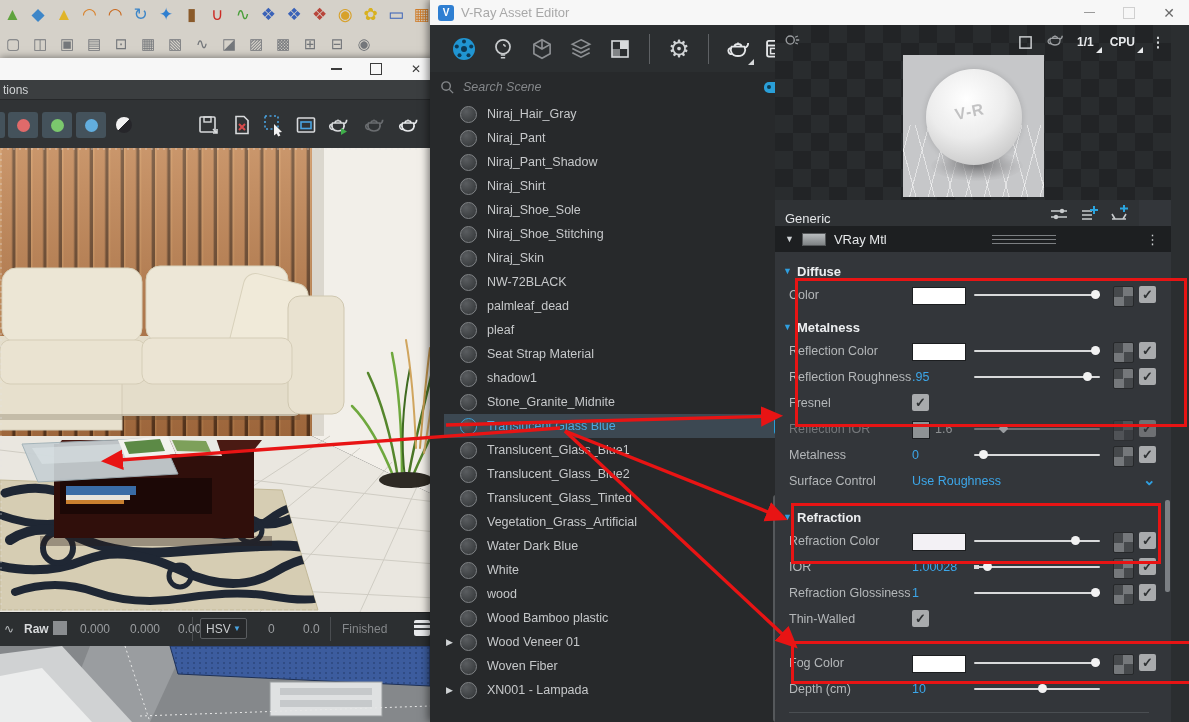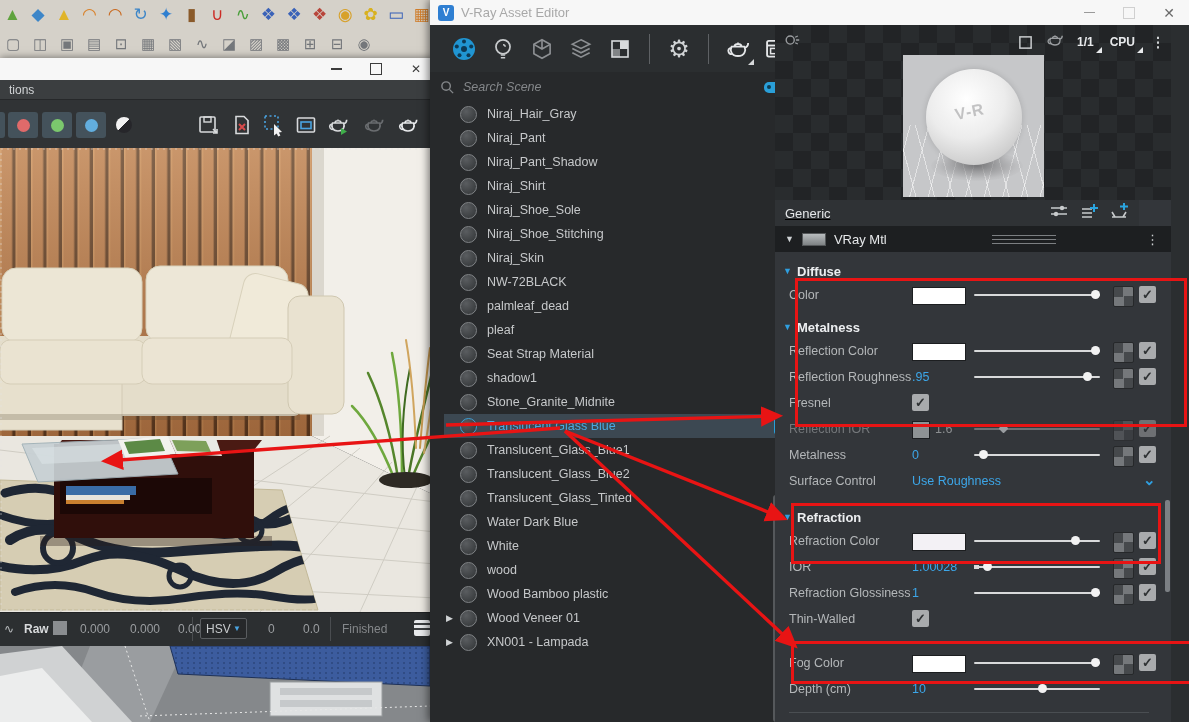--- a/index.html
+++ b/index.html
@@ -9,21 +9,21 @@
   #su-toolbars{left:0;top:0;width:430px;height:58px;background:#d5d1c9;border-bottom:1px solid #b8b4ac;}
   .su-row{display:flex;align-items:center;height:29px;padding-left:4px;gap:9px;}
   .su-ico{font-size:17px;line-height:1;width:18px;text-align:center;}
   .su-row2 .su-ico{font-size:15px;}
   
   #vfb{left:0;top:58px;width:436px;height:588px;background:#2e3133;box-shadow:0 0 8px rgba(0,0,0,.5);}
   #vfb-title{position:absolute;left:0;top:0;width:100%;height:22px;background:#f7f7f7;display:flex;justify-content:flex-end;align-items:center;}
   .winbtn{width:40px;height:22px;display:flex;align-items:center;justify-content:center;color:#3c3c3c;font-size:12px;}
   .winbtn .minline{width:11px;height:1.5px;background:#3c3c3c;}
   .winbtn .maxbox{width:10px;height:10px;border:1.5px solid #3c3c3c;}
-  #vfb-tabs{position:absolute;left:0;top:22px;width:100%;height:20px;background:#3b3e40;color:#cfd2d4;font-size:12px;display:flex;align-items:center;padding-left:9px;box-sizing:border-box;border-bottom:1px solid #26282a;}
+  #vfb-tabs{position:absolute;left:0;top:22px;width:100%;height:20px;background:#3b3e40;color:#cfd2d4;font-size:12px;display:flex;align-items:center;padding-left:3px;box-sizing:border-box;border-bottom:1px solid #26282a;}
   #vfb-toolbar{position:absolute;left:0;top:42px;width:100%;height:48px;background:#303335;}
   .chanbtn{position:absolute;top:12px;width:30px;height:26px;background:#44525b;border-radius:3px;display:flex;align-items:center;justify-content:center;}
   .chandot{width:13px;height:13px;border-radius:50%;}
   #alpha-dot{position:absolute;left:116px;top:17px;width:16px;height:16px;border-radius:50%;background:linear-gradient(135deg,#f2f2f2 50%,#26262a 50%);}
   .vfbico{position:absolute;top:13px;width:24px;height:24px;}
   svg.icon{display:block;}
   #vfb-scene{position:absolute;left:0;top:90px;width:436px;height:464px;}
   #vfb-status{position:absolute;left:0;top:554px;width:100%;height:34px;background:#2c2f31;border-top:1px solid #202224;color:#9a9da0;font-size:12px;}
   .st{position:absolute;top:9px;}
   .stdiv{position:absolute;top:4px;width:1px;height:24px;background:#4a4d50;}
@@ -58,21 +58,21 @@
   #preview-zone{position:absolute;left:0;top:0;width:396px;height:175px;background:#202224;background-image:conic-gradient(#292c2e 0 25%,#222426 0 50%,#292c2e 0 75%,#222426 0);background-size:36px 36px;}
   #preview-icons{position:absolute;right:6px;top:5px;display:flex;align-items:center;gap:12px;color:#d4d6d8;}
   #preview-eye{position:absolute;left:8px;top:6px;}
   .ratio-lbl{font-size:12px;font-weight:bold;color:#e8eaec;position:relative;padding-right:4px;}
   .ratio-lbl .corner-tri{border-bottom-color:#e8eaec;right:-4px;bottom:-4px;}
   #preview-card{position:absolute;left:128px;top:30px;width:141px;height:142px;background:#c6c7c9;overflow:hidden;}
   #preview-card .grid{position:absolute;left:-20px;top:70px;width:190px;height:90px;background:repeating-linear-gradient(75deg,rgba(255,255,255,.5) 0 1px,transparent 1px 18px),repeating-linear-gradient(-75deg,rgba(255,255,255,.5) 0 1px,transparent 1px 18px);}
   #preview-sphere{position:absolute;left:23px;top:14px;width:96px;height:96px;border-radius:50%;background:radial-gradient(circle at 42% 32%,#ffffff,#ececec 45%,#cfcfcf 75%,#b5b5b7);box-shadow:0 0 6px rgba(0,0,0,.15);}
   #preview-shadow{position:absolute;left:28px;top:96px;width:92px;height:30px;border-radius:50%;background:radial-gradient(ellipse at center,rgba(110,110,112,.8),rgba(170,170,172,.3) 60%,transparent 75%);}
   #preview-mark{position:absolute;left:52px;top:48px;color:rgba(150,150,152,.55);font-size:16px;font-weight:bold;transform:rotate(-12deg);letter-spacing:1px;}
-  #generic-bar{position:absolute;left:0;top:175px;width:364px;height:26px;background:#2f3235;border-bottom:1px solid #1c1e20;display:flex;align-items:center;text-decoration:underline;}
+  #generic-bar{position:absolute;left:0;top:175px;width:364px;height:26px;background:#2f3235;border-bottom:1px solid #1c1e20;display:flex;align-items:flex-end;}
   #generic-bar .lbl{color:#e4e6e8;font-size:13px;margin-left:10px;flex:1;}
   .gico{margin-right:10px;position:relative;}
   #vmtl-row{position:absolute;left:0;top:201px;width:396px;height:26px;background:#1d1f21;display:flex;align-items:center;}
   #vmtl-row .tri{color:#cfd2d4;font-size:9px;margin:0 8px 0 10px;}
   #vmtl-chip{width:22px;height:11px;background:linear-gradient(#b8bcbe,#7e8284);border:1px solid #55585a;margin-right:8px;}
   #vmtl-name{color:#e6e8ea;font-size:13px;flex:none;}
   #vmtl-grip{width:64px;height:9px;margin-left:105px;background:repeating-linear-gradient(#7c7f82 0 1px,transparent 1px 4px);}
   #vmtl-menu{margin-left:auto;margin-right:12px;color:#cfd2d4;font-size:13px;letter-spacing:0;}
   #params{position:absolute;left:0;top:227px;width:396px;}
   .psec{height:22px;margin-top:8px;display:flex;align-items:center;}
@@ -501,38 +501,46 @@
         <div class="mrow">
           <span class="sph"></span>
           <span class="mname">Translucent_Glass_Blue2</span>
         </div>
         <div class="mrow">
           <span class="sph"></span>
           <span class="mname">Translucent_Glass_Tinted</span>
         </div>
         <div class="mrow">
           <span class="sph"></span>
+          <span class="mname">Vegetation_Grass_Artificial</span>
+        </div>
+        <div class="mrow">
+          <span class="sph"></span>
           <span class="mname">Water Dark Blue</span>
         </div>
         <div class="mrow">
           <span class="sph"></span>
           <span class="mname">White</span>
         </div>
         <div class="mrow">
           <span class="sph"></span>
           <span class="mname">wood</span>
         </div>
         <div class="mrow">
           <span class="sph"></span>
           <span class="mname">Wood Bamboo plastic</span>
         </div>
         <div class="mrow">
           <span class="exp">▶</span>
           <span class="sph"></span>
           <span class="mname">Wood Veneer 01</span>
+        </div>
+        <div class="mrow">
+          <span class="sph"></span>
+          <span class="mname">Woven Fiber</span>
         </div>
         <div class="mrow">
           <span class="exp">▶</span>
           <span class="sph"></span>
           <span class="mname">XN001 - Lampada</span>
         </div>
       </div>
     <div id="list-scroll"></div>
     <div id="gutter">
       <div id="gutter-chevron">❮</div>

